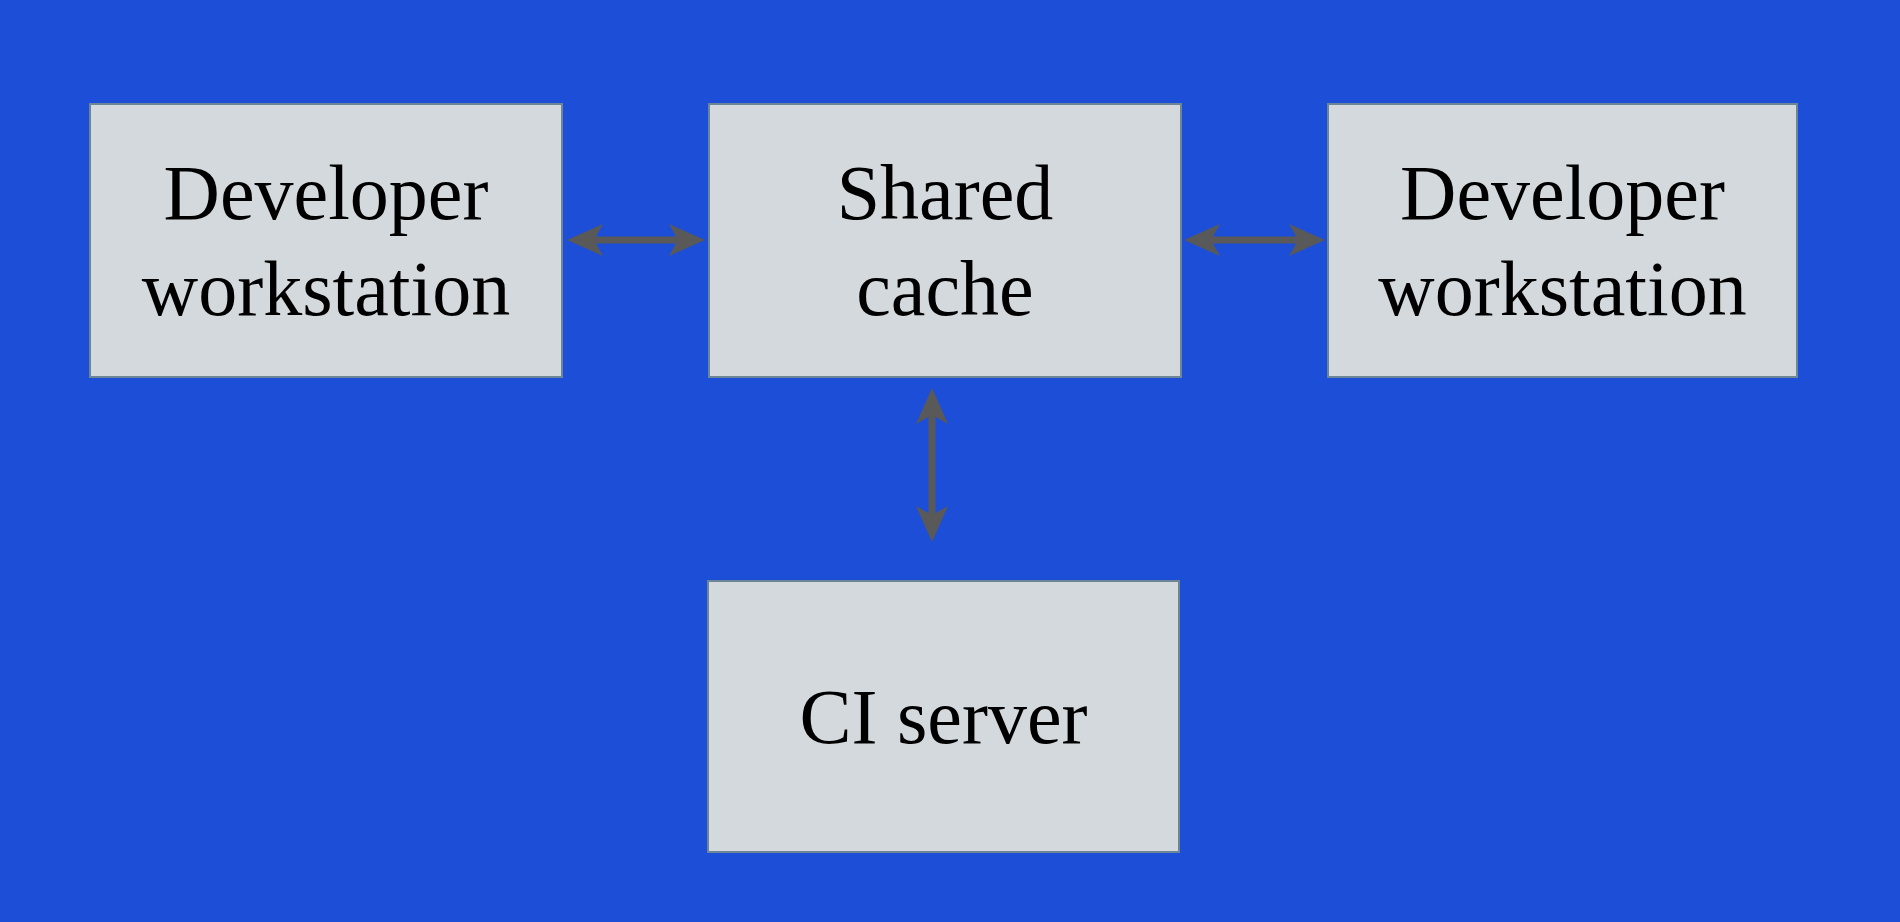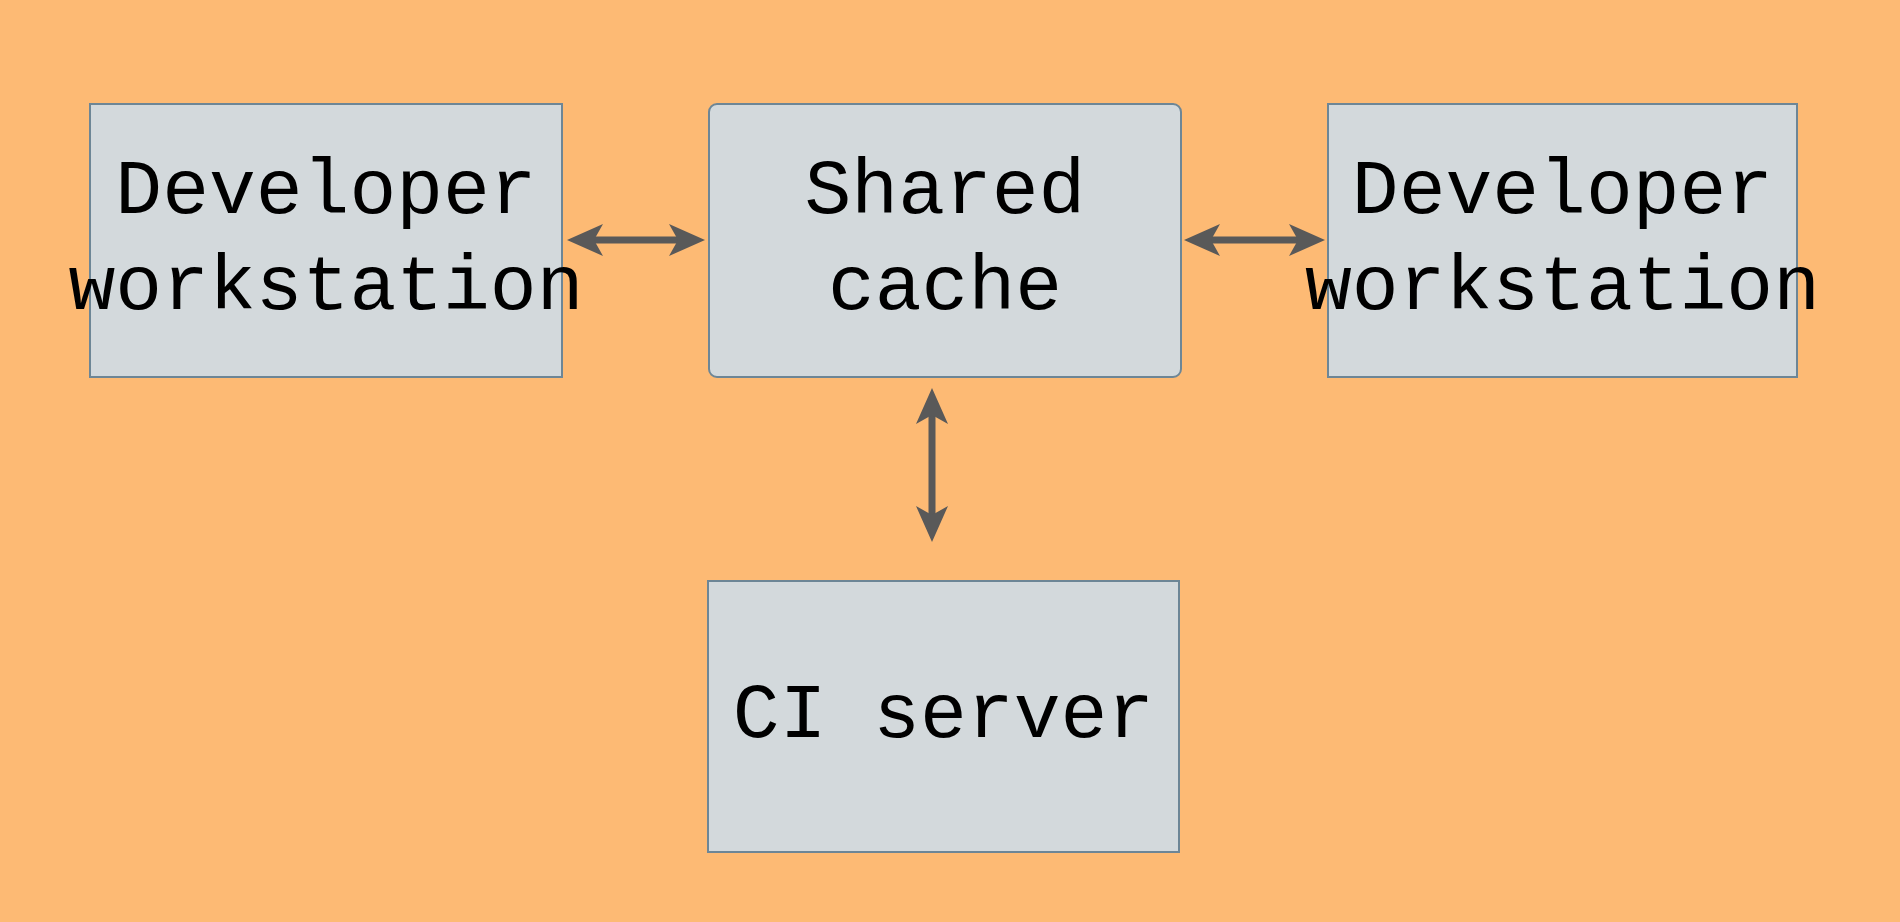--- a/index.html
+++ b/index.html
@@ -4,23 +4,23 @@
 <style>
   html, body {
     margin: 0;
     padding: 0;
     background: #ffffff;
   }
   .canvas {
     position: relative;
     width: 1900px;
     height: 922px;
-    background: #fdba74;
+    background: #1d4ed8;
     overflow: hidden;
-    font-family: Liberation Mono, monospace;
+    font-family: Liberation Serif, serif;
   }
   .arrow-layer {
     position: absolute;
     left: 0;
     top: 0;
     width: 1900px;
     height: 922px;
     pointer-events: none;
   }
   .node {
@@ -34,21 +34,21 @@
     text-align: center;
   }
   .node-label {
     color: #000000;
     font-size: 78px;
     line-height: 1.22;
     white-space: pre-line;
     letter-spacing: 0px;
   }
   .node-dev-left   { left: 89px;   top: 103px; width: 474px; height: 275px; }
-  .node-shared     { left: 708px;  top: 103px; width: 474px; height: 275px; border-radius: 9px; }
+  .node-shared     { left: 708px;  top: 103px; width: 474px; height: 275px; }
   .node-dev-right  { left: 1327px; top: 103px; width: 471px; height: 275px; }
   .node-ci         { left: 707px;  top: 580px; width: 473px; height: 273px; }
 </style>
 </head>
 <body>
 
 <div class="canvas">
 
   <svg class="arrow-layer" width="1900" height="922" viewBox="0 0 1900 922" aria-hidden="true">
     <g fill="#595959">

